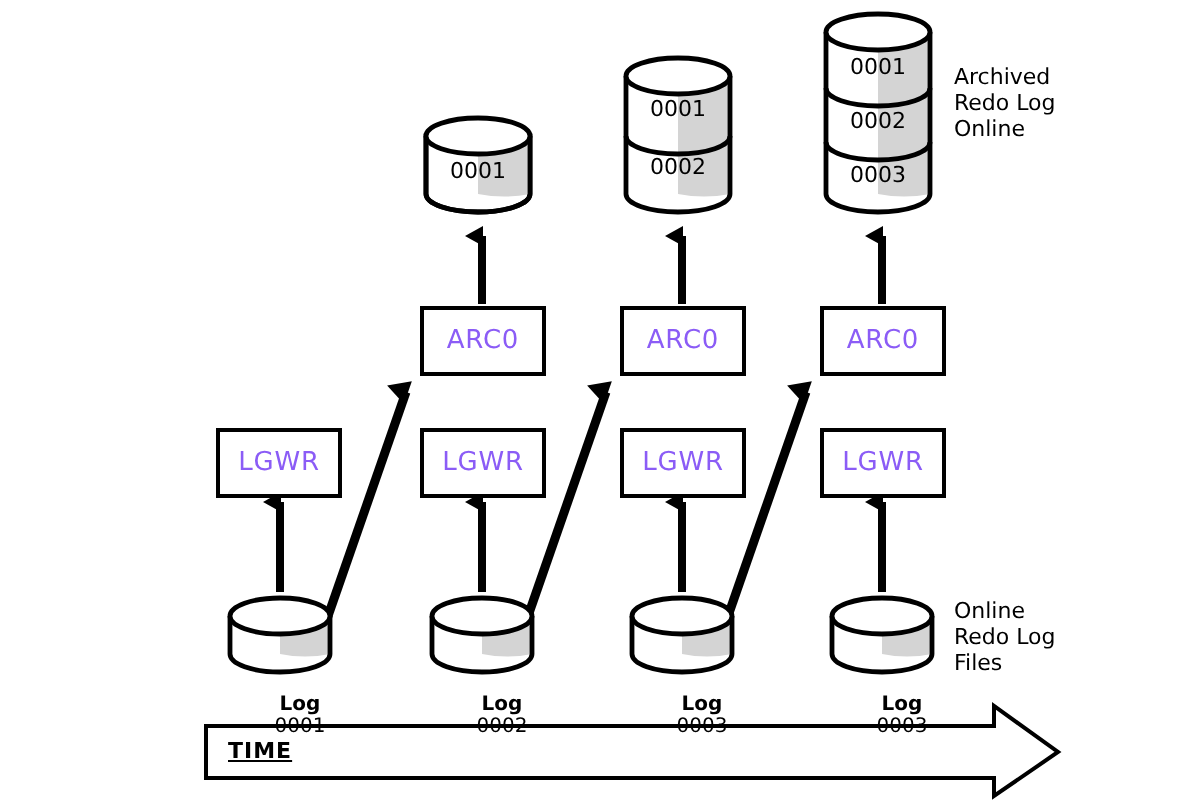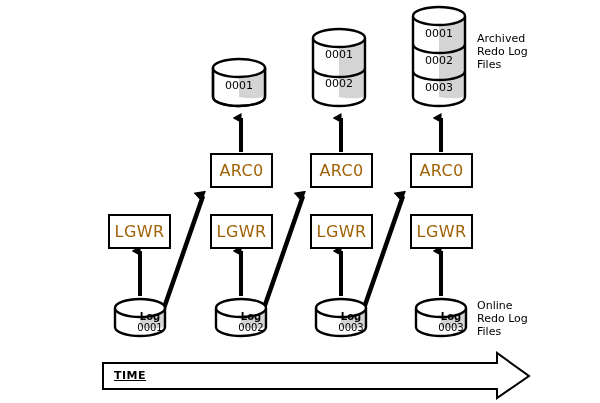--- a/index.html
+++ b/index.html
@@ -23,22 +23,22 @@
     height: 403px;
   }
   .proc-box {
     position: absolute;
     box-sizing: border-box;
     border: 2px solid #000000;
     background: #ffffff;
     display: flex;
     align-items: center;
     justify-content: center;
-    font-size: 16px;
-    color: #a16207;
+    font-size: 13px;
+    color: #8b5cf6;
     letter-spacing: 0.4px;
   }
   .side-label {
     position: absolute;
     font-size: 11px;
     line-height: 13px;
     color: #000000;
     white-space: pre;
   }
   .cyl-text {
@@ -51,20 +51,21 @@
   }
   .log-text {
     position: absolute;
     font-size: 10px;
     line-height: 11px;
     color: #000000;
     text-align: center;
     width: 72px;
     font-weight: bold;
     pointer-events: none;
+    margin-top: 36px;
   }
   .log-text .num { font-weight: normal; }
   .time-label {
     position: absolute;
     font-size: 11px;
     font-weight: bold;
     color: #000000;
     letter-spacing: 0.5px;
     text-decoration: underline;
   }
@@ -215,20 +216,20 @@
     <div>Log</div>
     <div class="num">0003</div>
   </div>
   <div class="log-text" style="left:415px; top:311px;">
     <div>Log</div>
     <div class="num">0003</div>
   </div>
 
   <div class="side-label" style="left:477px; top:32px;">Archived
 Redo Log
-Files</div>
+Online</div>
   <div class="side-label" style="left:477px; top:299px;">Online
 Redo Log
 Files</div>
 
   <div class="time-label" style="left:114px; top:369px;">TIME</div>
 
 </div>
 
 </body></html>

